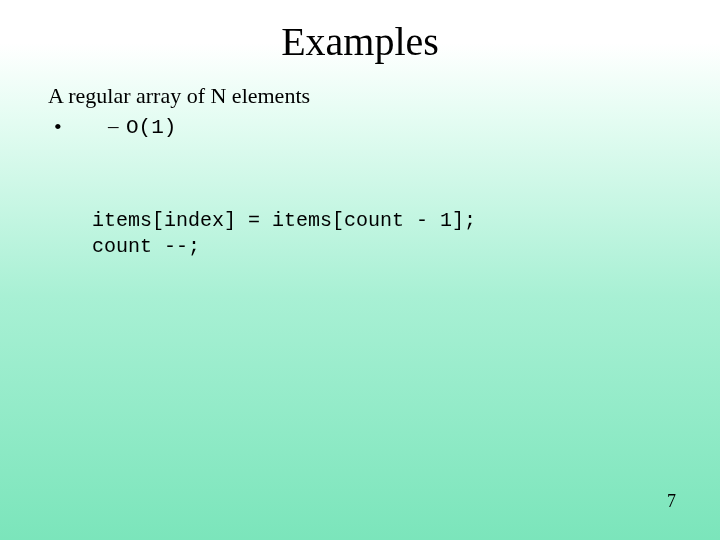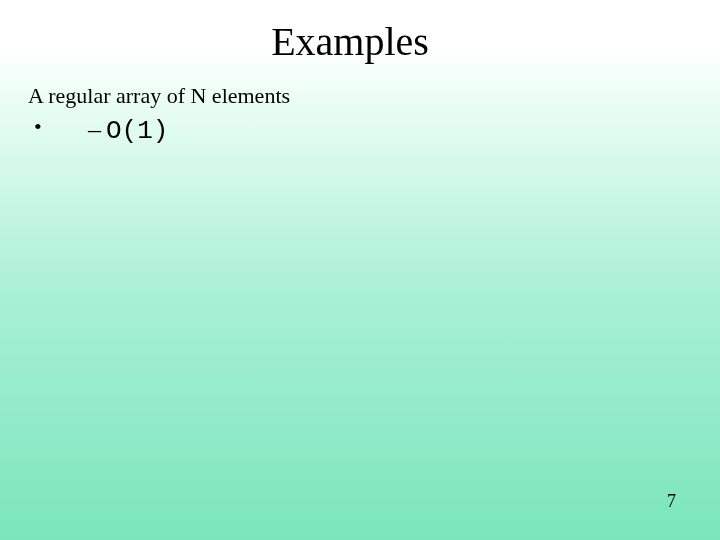--- a/index.html
+++ b/index.html
@@ -10,21 +10,21 @@
     overflow: hidden;
   }
   .slide {
     width: 720px;
     height: 540px;
     background: linear-gradient(to bottom, #ffffff 0%, #ffffff 8%, #e8fdf4 20%, #a8f0d4 55%, #7be5bb 100%);
     font-family: "Times New Roman", Times, serif;
     color: #000;
     position: relative;
     box-sizing: border-box;
-    padding: 18px 48px 0 28px;
+    padding: 18px 48px 0 48px;
   }
   .title {
     text-align: center;
     font-size: 40px;
     font-weight: 400;
     margin: 0 0 18px 0;
   }
   .subtitle {
     text-align: left;
     font-size: 22px;
@@ -47,21 +47,21 @@
     left: 6px;
     top: 0;
     font-size: 22px;
   }
   ul.sub {
     margin: 4px 0 0 0;
     padding-left: 0;
     list-style: none;
   }
   ul.sub > li {
-    font-size: 26px;
+    font-size: 21px;
     padding-left: 52px;
     position: relative;
   }
   ul.sub > li::before {
     content: "–";
     position: absolute;
     left: 34px;
     top: 0;
   }
   .mono {
@@ -98,19 +98,21 @@
       <ul class="sub">
         <li>
           <span class="mono">O(1)</span>
         </li>
       </ul>
     </li>
   </ul>
 
   <div class="gap1"></div>
 
+  <div class="codeblock"><span>items[index] = items[count - 1];</span>
+<span>count --;</span></div>
 
   <div class="gap2"></div>
 
 
   <div class="pagenum">7</div>
 
 </div>
 
 </body></html>

